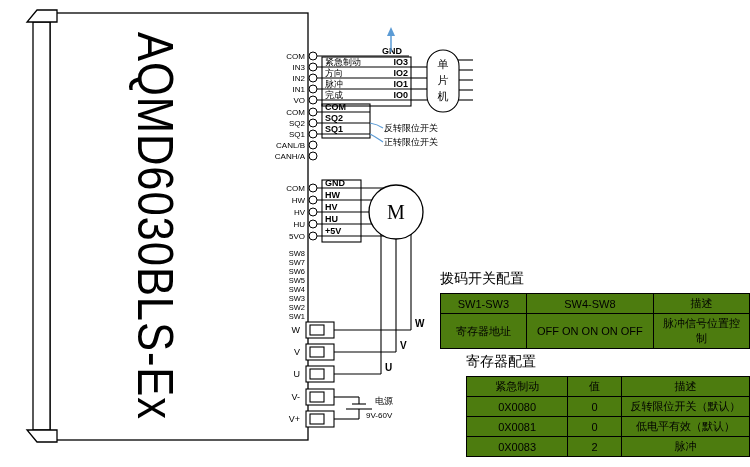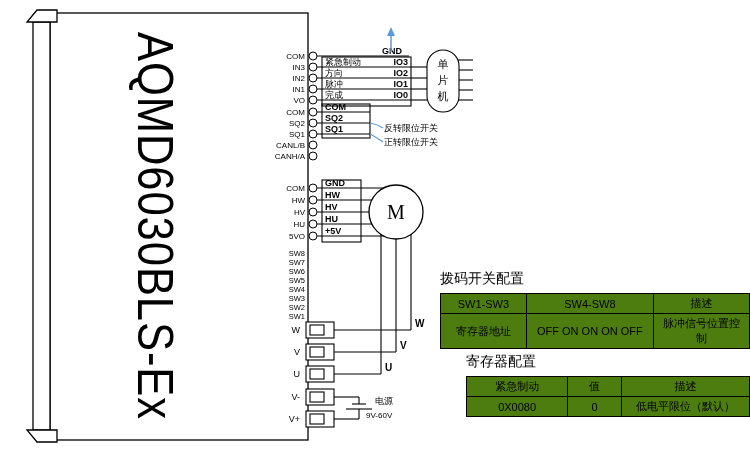--- a/index.html
+++ b/index.html
@@ -224,19 +224,29 @@
       <tr>
         <th style="width:104px">紧急制动</th>
         <th style="width:52px">值</th>
         <th style="width:140px">描述</th>
       </tr>
     </thead>
     <tbody>
       <tr>
         <td>0X0080</td>
         <td>0</td>
-        <td>低电平限位（默认）</td>
+        <td>反转限位开关（默认）</td>
+      </tr>
+      <tr>
+        <td>0X0081</td>
+        <td>0</td>
+        <td>低电平有效（默认）</td>
+      </tr>
+      <tr>
+        <td>0X0083</td>
+        <td>2</td>
+        <td>脉冲</td>
       </tr>
     </tbody>
   </table>
 </div>
 
 </div>
 
 </body></html>

